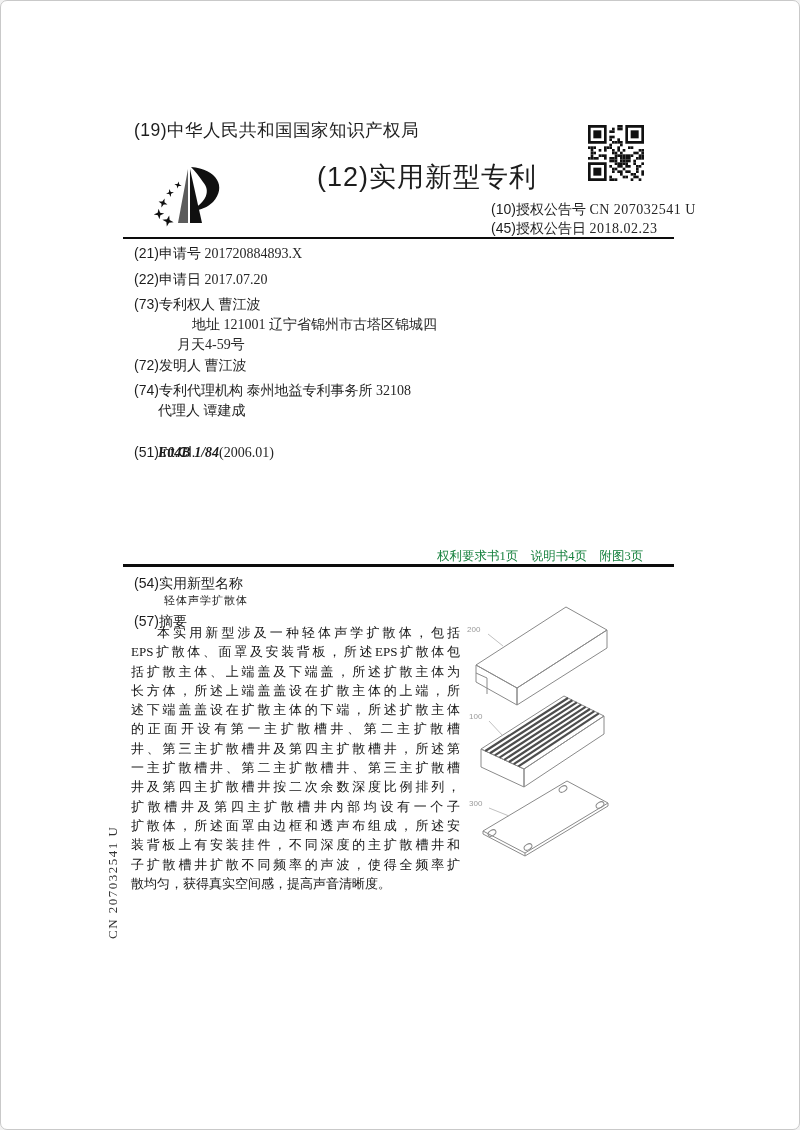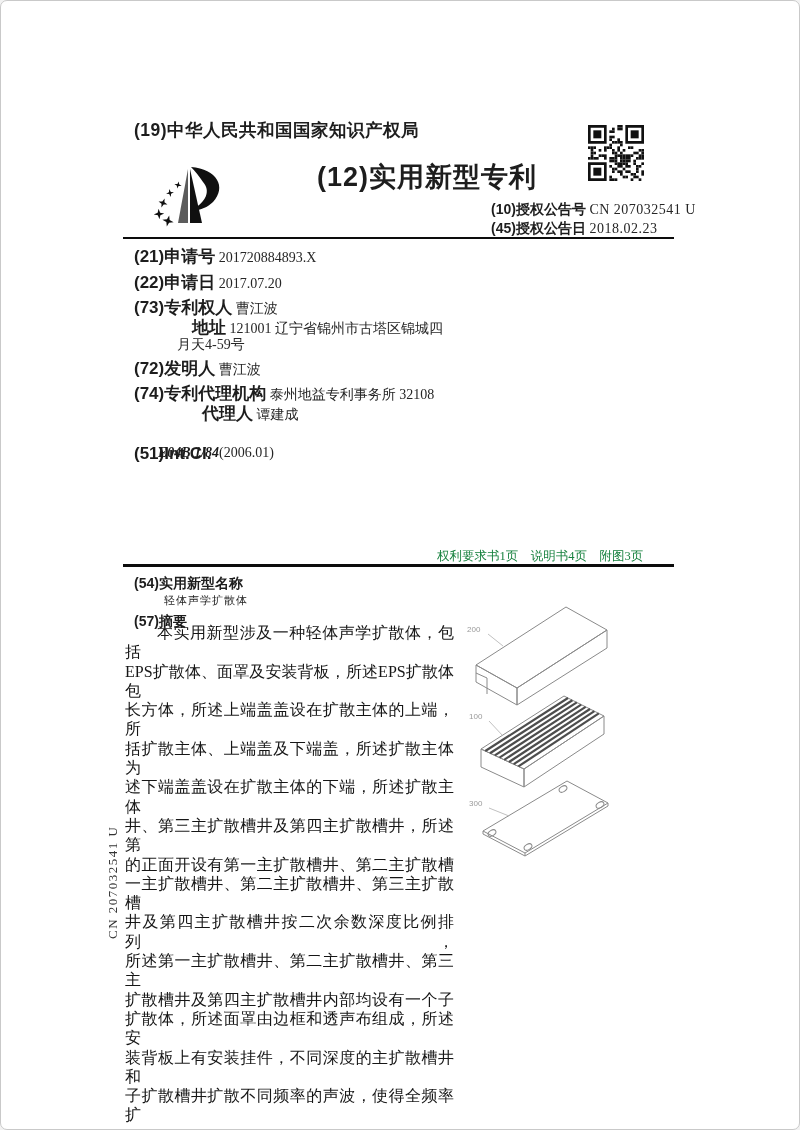--- a/index.html
+++ b/index.html
@@ -3,38 +3,38 @@
 <meta charset="utf-8">
 <style>
   html,body{margin:0;padding:0;background:#f2f2f2;}
   .page{
     position:relative; width:798px; height:1128px; margin:0 auto;
     background:#ffffff; border:1px solid #c9c9c9; border-radius:7px;
     font-family:"Liberation Serif","DejaVu Serif",serif;
     color:#1d1d1d; overflow:hidden;
   }
   .abs{position:absolute; white-space:nowrap;}
-  .b{font-weight:bold; font-family:"Liberation Sans","DejaVu Sans",sans-serif;}
+  .b{font-weight:normal; font-family:"Liberation Sans","DejaVu Sans",sans-serif;}
   .val{font-family:"Liberation Serif","DejaVu Serif",serif; font-weight:normal; color:#262626;}
   .office{left:133px; top:117px; font-size:17.5px; letter-spacing:.5px;}
   .doc-title{left:316px; top:158px; font-size:27px; letter-spacing:1px;}
   .publine{font-size:14px;}
   .publine .val{letter-spacing:.5px;}
   .rule{position:absolute; left:122px; width:551px; background:#0c0c0c;}
   .rule1{top:236px; height:2px;}
   .rule2{top:563px; height:2.5px;}
   .bib{font-size:14px;}
-  .bib .b{font-size:17px;}
+  .bib .b{font-size:14px;}
   .intcl-class{font-style:italic; font-weight:bold;}
   .pages-info{left:436px; top:547px; font-size:12.5px; color:#15803d;}
   .sec-label{font-size:14px;}
   .invention-title{left:163px; top:592px; font-size:11px; letter-spacing:1px;}
   .abstract{
-    left:124px; top:622px; width:329px; white-space:normal;
-    font-size:16px; line-height:19.3px; color:#161616;
+    left:130px; top:622px; width:329px; white-space:normal;
+    font-size:13px; line-height:19.3px; color:#161616;
   }
   .abstract div{text-align:justify; text-align-last:justify;}
   .abstract div:first-child{text-indent:2em;}
   .abstract div:last-child{text-align-last:left;}
   .vertical-pubnum{
     left:104px; top:938px; transform:rotate(-90deg); transform-origin:0 0;
     font-size:13px; letter-spacing:1.5px; color:#333;
   }
   svg{display:block;}
   .figlabel{font-size:8px; fill:#9a9a9a; font-family:"Liberation Sans","DejaVu Sans",sans-serif;}
@@ -231,21 +231,21 @@
     <span class="val">月天4-59号</span>
   </div>
   <div class="abs bib" style="left:133px; top:356px;">
     <span class="b">(72)发明人</span>
     <span class="val">曹江波</span>
   </div>
   <div class="abs bib" style="left:133px; top:381px;">
     <span class="b">(74)专利代理机构</span>
     <span class="val">泰州地益专利事务所 32108</span>
   </div>
-  <div class="abs bib" style="left:157px; top:401px;margin-left:44px;">
+  <div class="abs bib" style="left:157px; top:401px;">
     <span class="b">代理人</span>
     <span class="val">谭建成</span>
   </div>
   <div class="abs bib" style="left:133px; top:423px;margin-top:20px;">
     <span class="b">(51)Int.Cl.</span>
   </div>
   <div class="abs bib" style="left:157px; top:444px;">
     <span class="intcl-class">E04B 1/84</span><span class="val">(2006.01)</span>
   </div>
 
@@ -253,32 +253,32 @@
 
   <div class="rule rule2"></div>
 
   <div class="abs sec-label b" style="left:133px; top:574px;">(54)实用新型名称</div>
   <div class="abs invention-title">轻体声学扩散体</div>
   <div class="abs sec-label b" style="left:133px; top:612px;">(57)摘要</div>
 
   <div class="abs abstract">
       <div>本实用新型涉及一种轻体声学扩散体，包括</div>
       <div>EPS扩散体、面罩及安装背板，所述EPS扩散体包</div>
+      <div>括扩散主体、上端盖及下端盖，所述扩散主体为</div>
       <div>长方体，所述上端盖盖设在扩散主体的上端，所</div>
-      <div>括扩散主体、上端盖及下端盖，所述扩散主体为</div>
       <div>述下端盖盖设在扩散主体的下端，所述扩散主体</div>
+      <div>的正面开设有第一主扩散槽井、第二主扩散槽</div>
       <div>井、第三主扩散槽井及第四主扩散槽井，所述第</div>
-      <div>的正面开设有第一主扩散槽井、第二主扩散槽</div>
       <div>一主扩散槽井、第二主扩散槽井、第三主扩散槽</div>
       <div>井及第四主扩散槽井按二次余数深度比例排列，</div>
-      <div>所述第一主扩散槽井、第二主扩散槽井、第三主</div>
       <div>扩散槽井及第四主扩散槽井内部均设有一个子</div>
       <div>扩散体，所述面罩由边框和透声布组成，所述安</div>
       <div>装背板上有安装挂件，不同深度的主扩散槽井和</div>
       <div>子扩散槽井扩散不同频率的声波，使得全频率扩</div>
+      <div>散均匀，获得真实空间感，提高声音清晰度。</div>
     </div>
 
   <div class="abs" style="left:460px; top:598px;">
     <svg width="220" height="270" viewBox="0 0 220 270" fill="none" stroke="#8a8a8a" stroke-width="1">
 
       <g>
         <polygon points="15,66 105,8 146,31 56,89"></polygon>
         <polygon points="15,66 56,89 56,106 15,83"></polygon>
         <polygon points="56,89 146,31 146,49 56,106"></polygon>
         <polyline points="15,74 26,79 26,95"></polyline>

